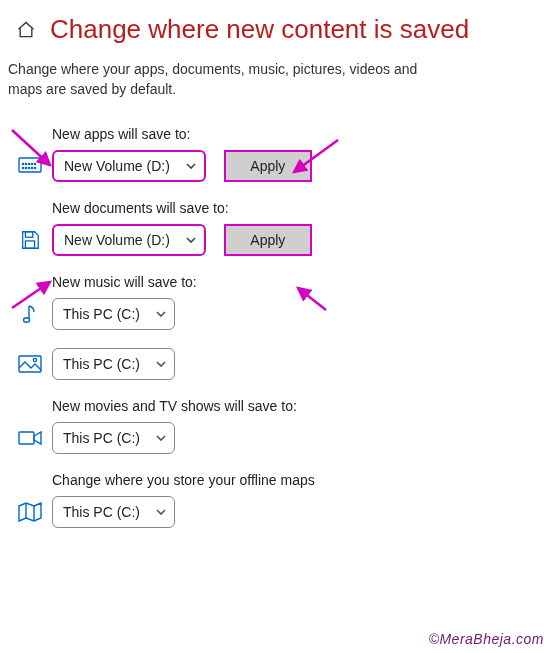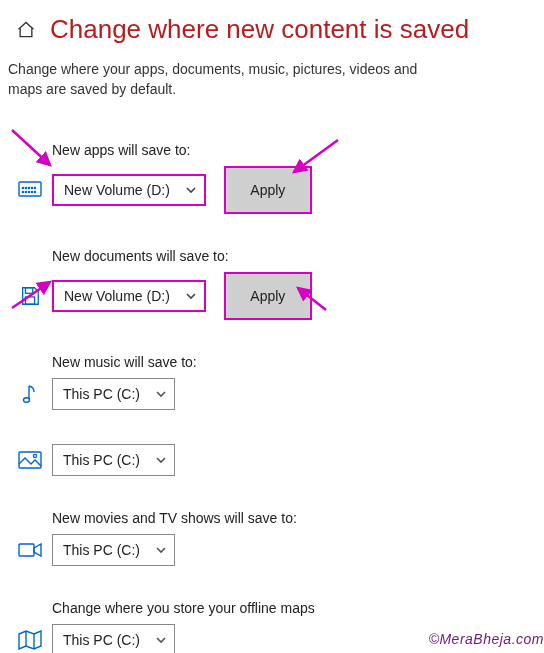--- a/index.html
+++ b/index.html
@@ -28,21 +28,21 @@
   }
   .subtitle {
     font-size: 14px;
     color: #333;
     padding: 6px 16px 8px 8px;
     line-height: 1.45;
     max-width: 470px;
   }
   .section {
     padding-left: 16px;
-    margin-top: 34px;
+    margin-top: 18px;
     position: relative;
   }
   .section-label {
     font-size: 14px;
     color: #222;
     margin-left: 36px;
     margin-bottom: 8px;
   }
   .row {
     display: flex;
@@ -54,21 +54,21 @@
     justify-content: center;
     align-items: center;
     margin-right: 8px;
     color: #0066cc;
   }
   .row-icon svg { display: block; }
   .dropdown {
     display: inline-flex;
     align-items: center;
     border: 1px solid #888;
-    border-radius: 0;
+    border-radius: 6px;
     height: 32px;
     background: #fff;
     cursor: pointer;
   }
   .dropdown.highlighted {
     border: 2px solid #d400c2;
   }
   .dropdown .dd-text {
     padding: 0 8px 0 10px;
     font-size: 14px;
@@ -79,21 +79,21 @@
     display: flex;
     justify-content: center;
     align-items: center;
     color: #555;
   }
   .dropdown.highlighted .dd-chevron { color: #444; }
   .apply-btn {
     display: inline-flex;
     align-items: center;
     justify-content: center;
-    height: 48px;
+    height: 32px;
     min-width: 88px;
     margin-left: 18px;
     background: #cfcfcf;
     border: 1px solid #8a8a8a;
     font-size: 14px;
     color: #222;
     cursor: pointer;
   }
   .apply-btn.highlighted {
     border: 2px solid #d400c2;

